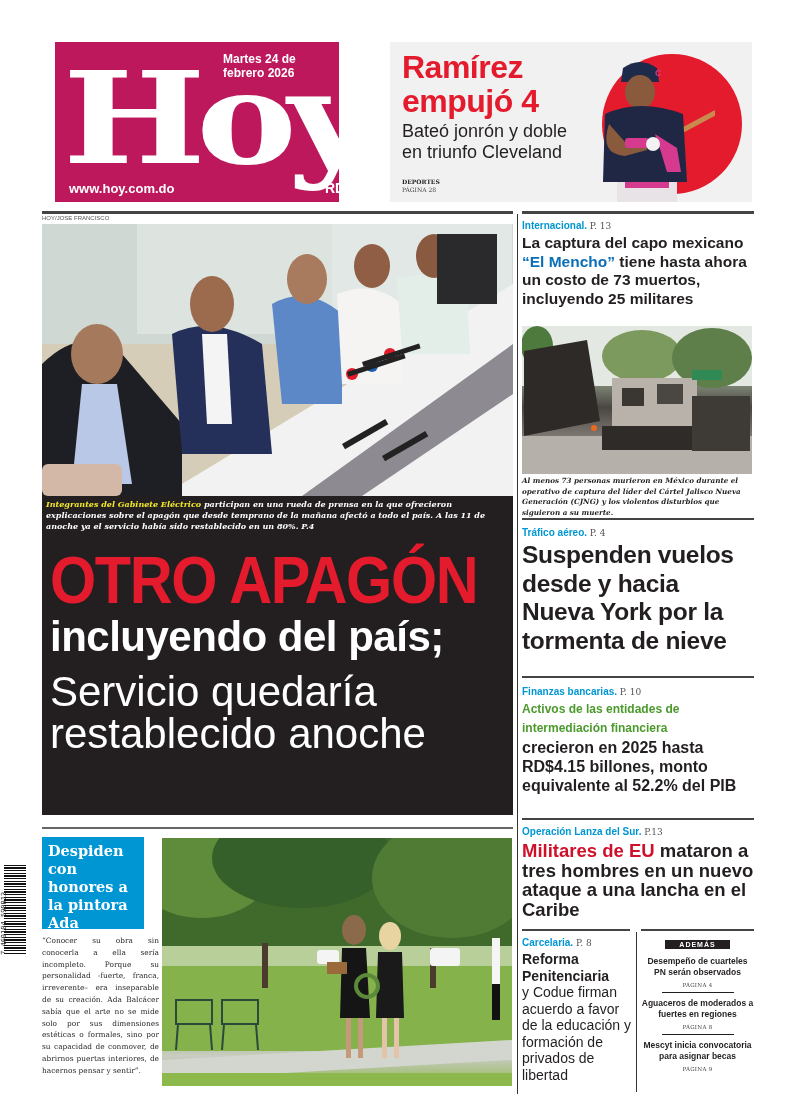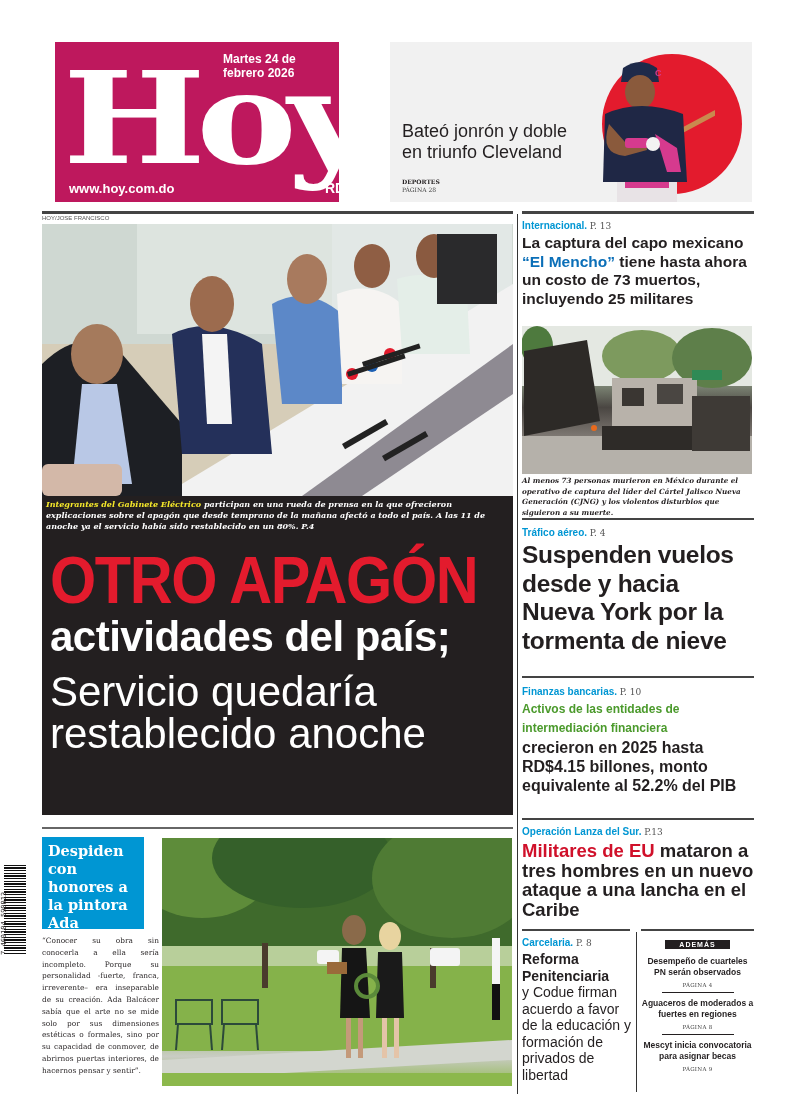--- a/index.html
+++ b/index.html
@@ -85,20 +85,24 @@
     <ellipse cx="45" cy="38" rx="15" ry="17" fill="#8a5a3c"></ellipse>
     <path d="M10 60 Q45 44 88 60 L92 128 L8 128 Z" fill="#1f2745"></path>
     <rect x="22" y="128" width="60" height="20" fill="#e8e3e6"></rect>
     <rect x="30" y="128" width="44" height="6" fill="#d63a8e"></rect>
     <path d="M14 70 Q4 100 30 102 L52 96 L50 84 L30 88 Z" fill="#8a5a3c"></path>
     <rect x="30" y="84" width="24" height="10" rx="3" fill="#d63a8e"></rect>
     <path d="M60 80 L82 94 L86 118 L72 118 L66 98 Z" fill="#d63a8e"></path>
     <circle cx="58" cy="90" r="7" fill="#f2f2f2"></circle>
     <text x="60" y="22" font-size="9" font-weight="bold" fill="#d63a8e" font-family="Liberation Sans, sans-serif">C</text>
   </svg>
+  <div class="teaser-title">
+    <div>Ramírez</div>
+    <div>empujó 4</div>
+  </div>
   <div class="teaser-sub">
     <div>Bateó jonrón y doble</div>
     <div>en triunfo Cleveland</div>
   </div>
   <div class="teaser-sec">DEPORTES</div>
   <div class="teaser-page">PÁGINA 28</div>
 </div>
 
 <div class="rule" style="left:42px;top:211px;width:471px;"></div>
 <div class="rule" style="left:522px;top:211px;width:232px;"></div>
@@ -137,21 +141,21 @@
     </g>
     <rect x="0" y="240" width="80" height="32" rx="6" fill="#d3b8a8"></rect>
   </svg>
 </div>
 <div class="main-caption">
   <span class="hl">Integrantes del Gabinete Eléctrico</span><span> participan en una rueda de prensa en la que ofrecieron explicaciones sobre el apagón que desde temprano de la mañana afectó a todo el país. A las 11 de anoche ya el servicio había sido restablecido en un 80%. P.4</span>
 </div>
 <div class="lead-box">
   <div class="lead-red">OTRO APAGÓN</div>
   <div class="lead-white">
-    <div>actividades del país;</div>
+    <div>incluyendo del país;</div>
   </div>
   <div class="lead-light">
     <div>Servicio quedaría</div>
     <div>restablecido anoche</div>
   </div>
 </div>
 
 <div class="rc" style="top:220px;">
   <div class="kicker"><span>Internacional.</span> <span class="pg">P. 13</span></div>
   <div class="rc-head" style="font-size:15.5px;line-height:18.5px;margin-top:3px;">

